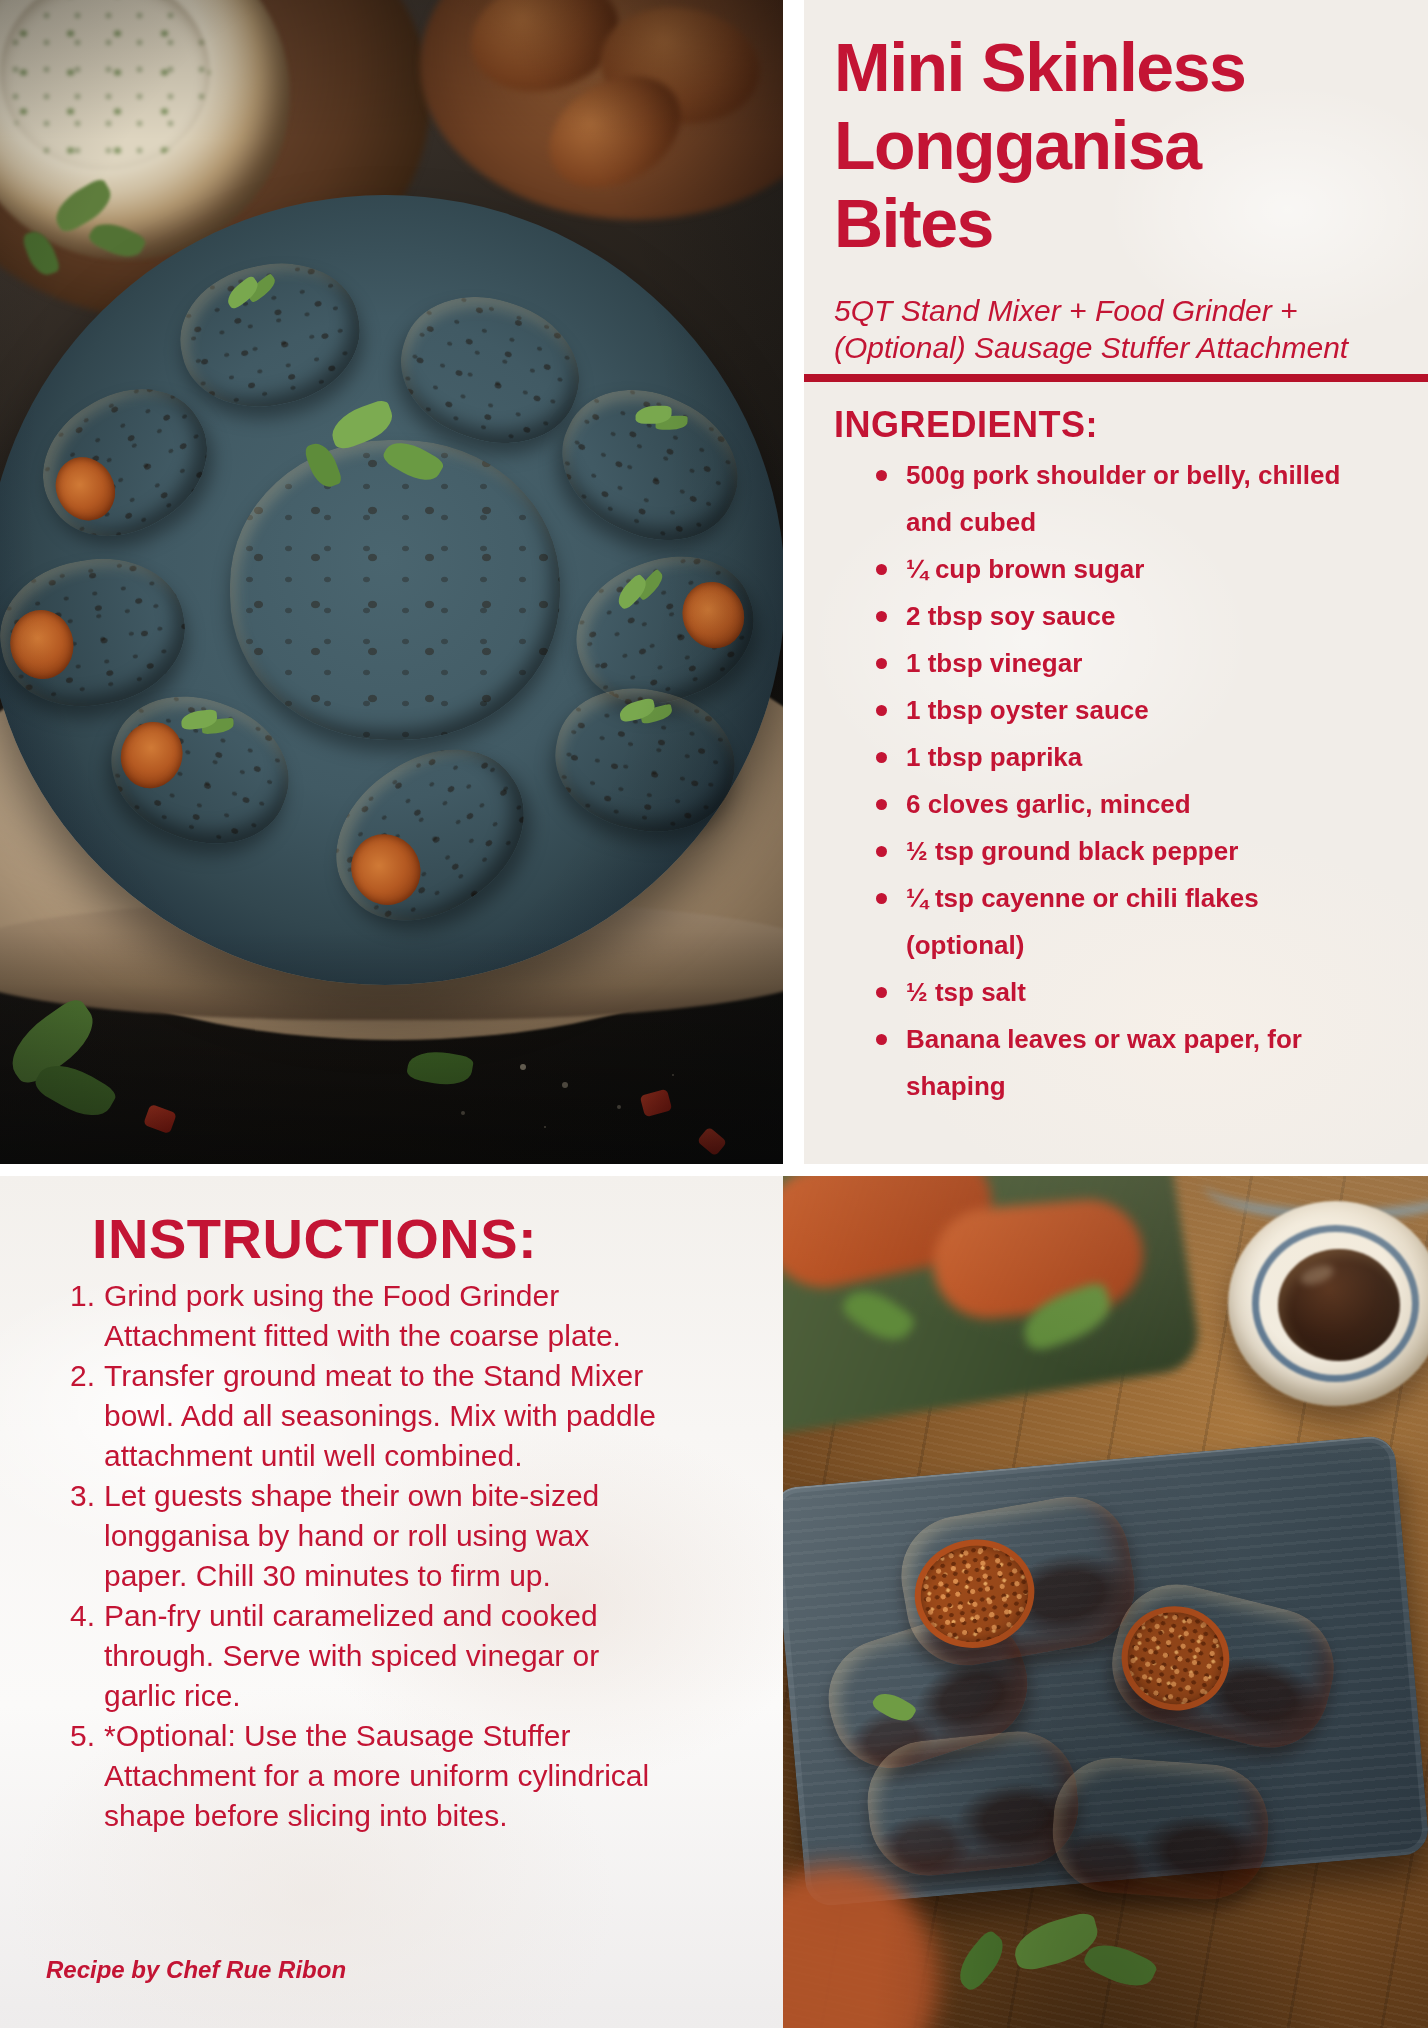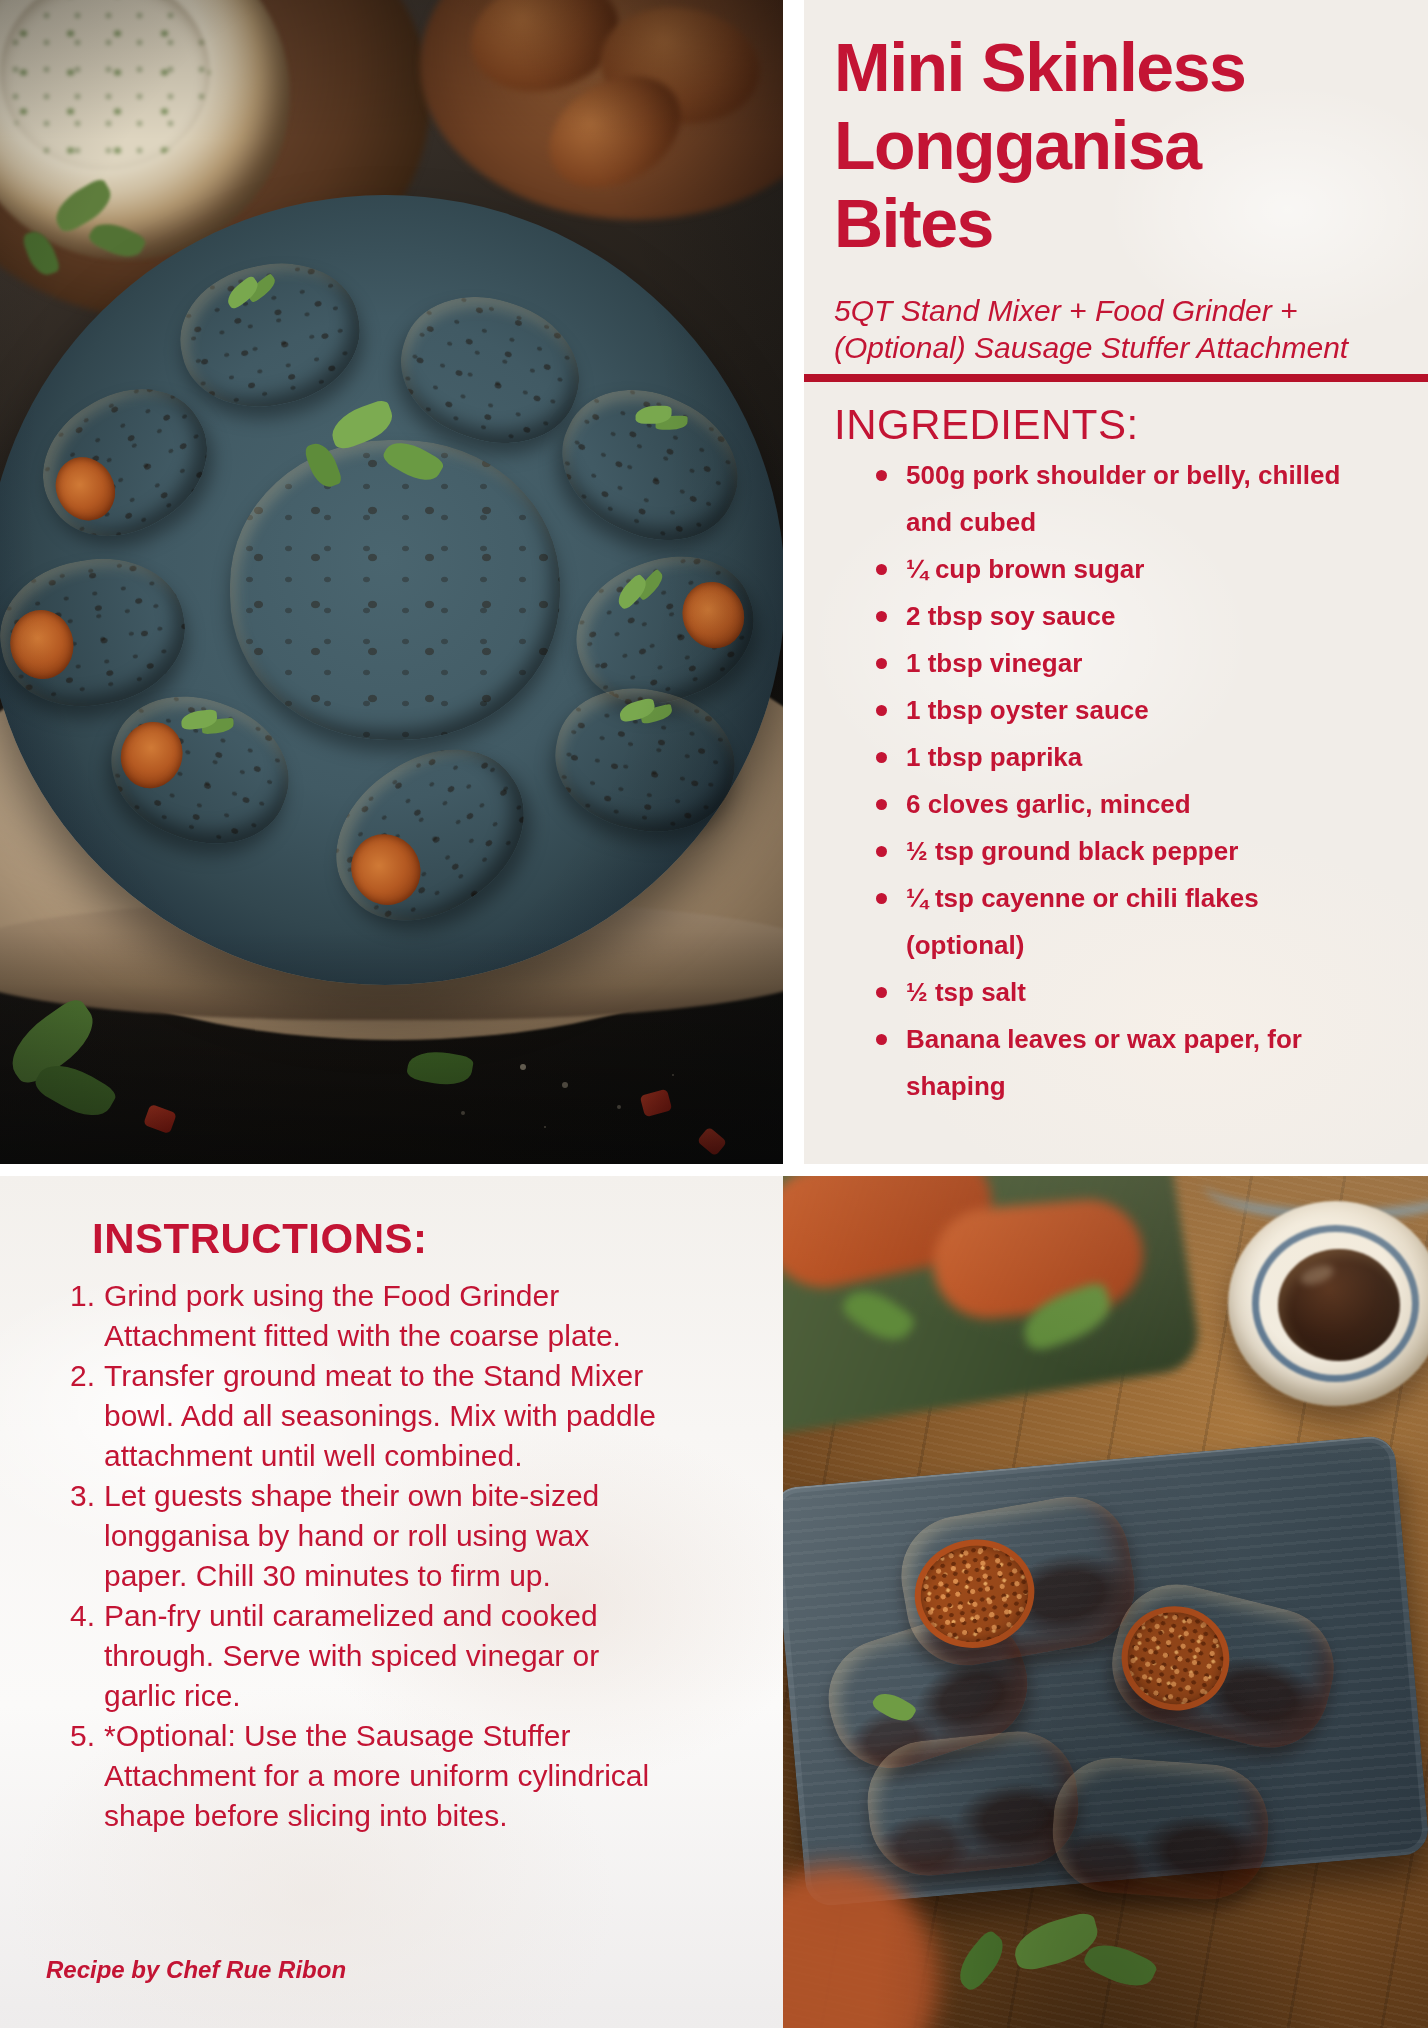--- a/index.html
+++ b/index.html
@@ -27,28 +27,28 @@
 
   
   .title{position:absolute;left:30px;top:28px;width:580px;margin:0;
     font-size:68px;line-height:78px;font-weight:700;letter-spacing:-1.5px;color:var(--red);}
   .tline{display:block;}
   .subtitle{position:absolute;left:30px;top:292px;width:600px;
     font-size:30px;line-height:37px;font-weight:400;color:var(--red);}
   .sline{display:block;font-style:italic;}
   .divider{position:absolute;left:0;top:374px;width:628px;height:8px;background:var(--red-dark);}
   .ing-heading{position:absolute;left:30px;top:402px;margin:0;
-    font-size:42px;line-height:46px;font-weight:400;letter-spacing:.5px;color:var(--red);}
+    font-size:36px;line-height:46px;font-weight:700;letter-spacing:.5px;color:var(--red);}
   .ing-list{position:absolute;left:66px;top:452px;width:500px;margin:0;padding:0;list-style:none;}
   .ing-list li{position:relative;padding-left:36px;font-size:26px;line-height:47px;color:var(--red);font-weight:bold;}
   .ing-list li::before{content:"";position:absolute;left:6px;top:18px;width:11px;height:11px;
     border-radius:50%;background:var(--red);}
 
   .ins-heading{position:absolute;left:92px;top:40px;margin:0;
-    font-size:42px;line-height:46px;font-weight:700;letter-spacing:.5px;color:var(--red);}
+    font-size:56px;line-height:46px;font-weight:700;letter-spacing:.5px;color:var(--red);}
   .steps{position:absolute;left:68px;top:100px;width:556px;margin:0;padding:0 0 0 36px;
     list-style:none;counter-reset:step;}
   .steps li{position:relative;counter-increment:step;font-size:30px;line-height:40px;color:var(--red);}
   .steps li::before{content:counter(step) ".";position:absolute;left:-34px;top:0;}
   .credit{position:absolute;left:46px;top:780px;font-size:24px;font-weight:700;font-style:italic;color:var(--red);}
 
   
   .tp-bg{position:absolute;inset:0;z-index:0;
     background:linear-gradient(155deg,#4a4038 0%,#2c2620 30%,#1b1713 62%,#110f0c 100%);}
   .tp-brownplate{position:absolute;left:-90px;top:-120px;width:520px;height:440px;border-radius:50%;z-index:1;

